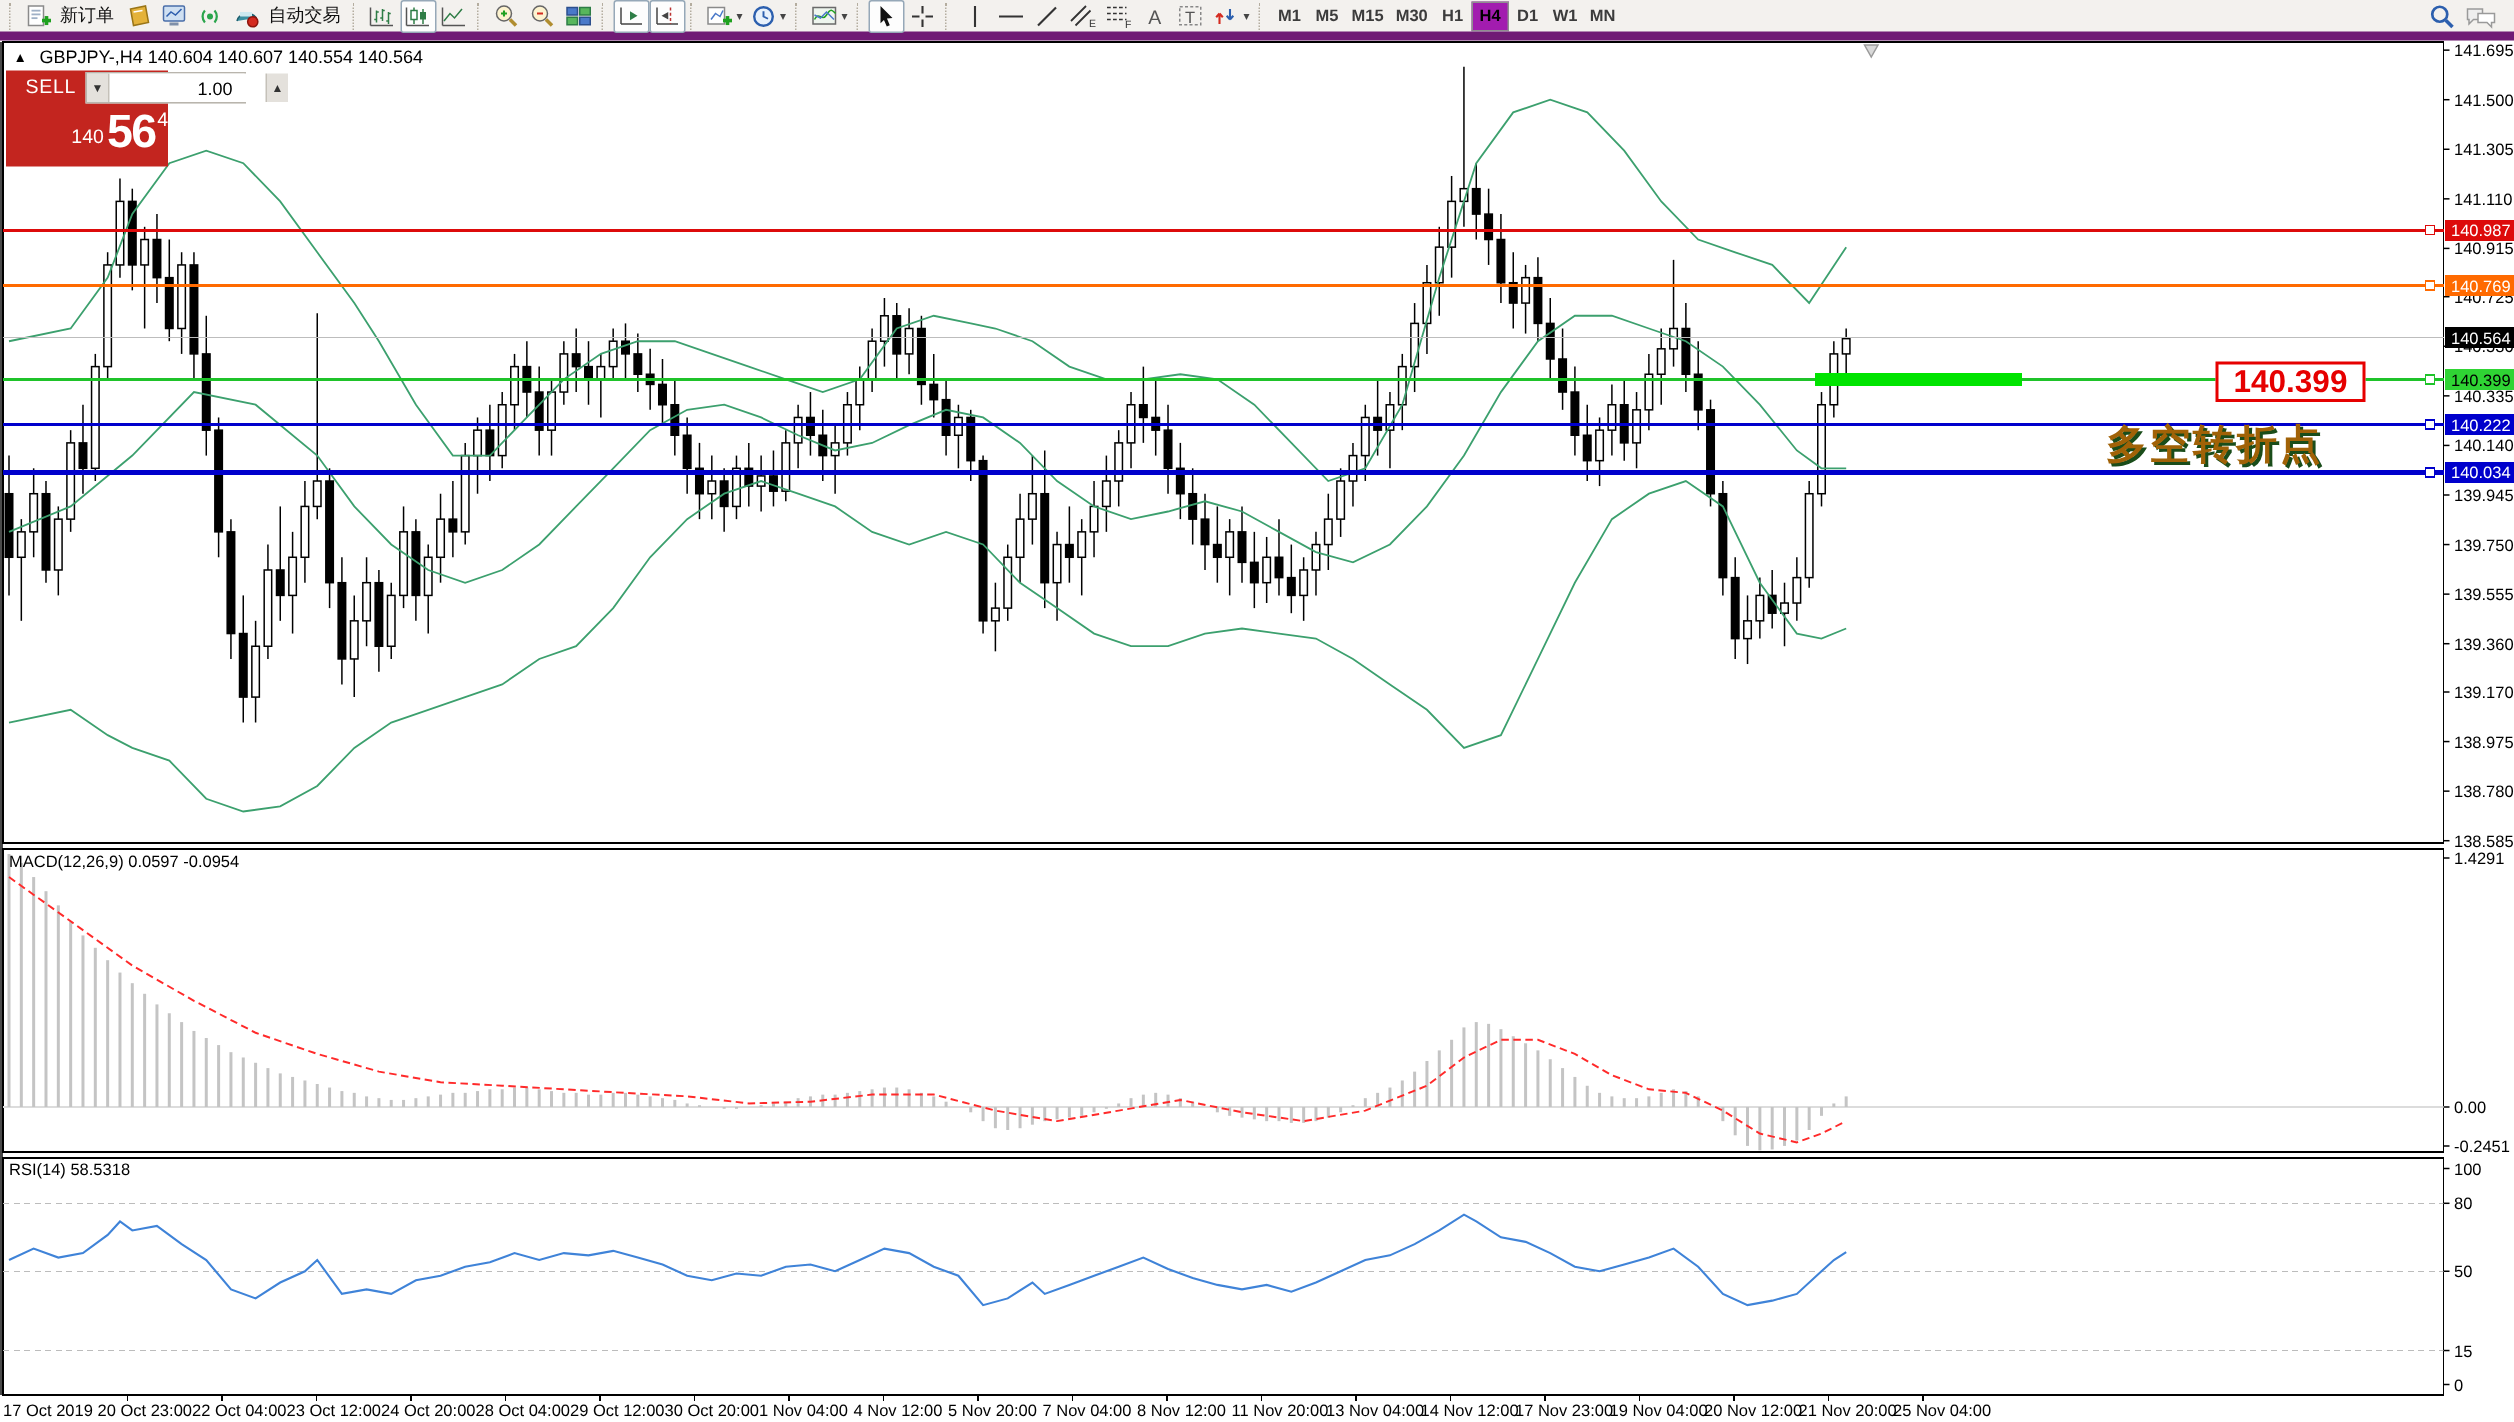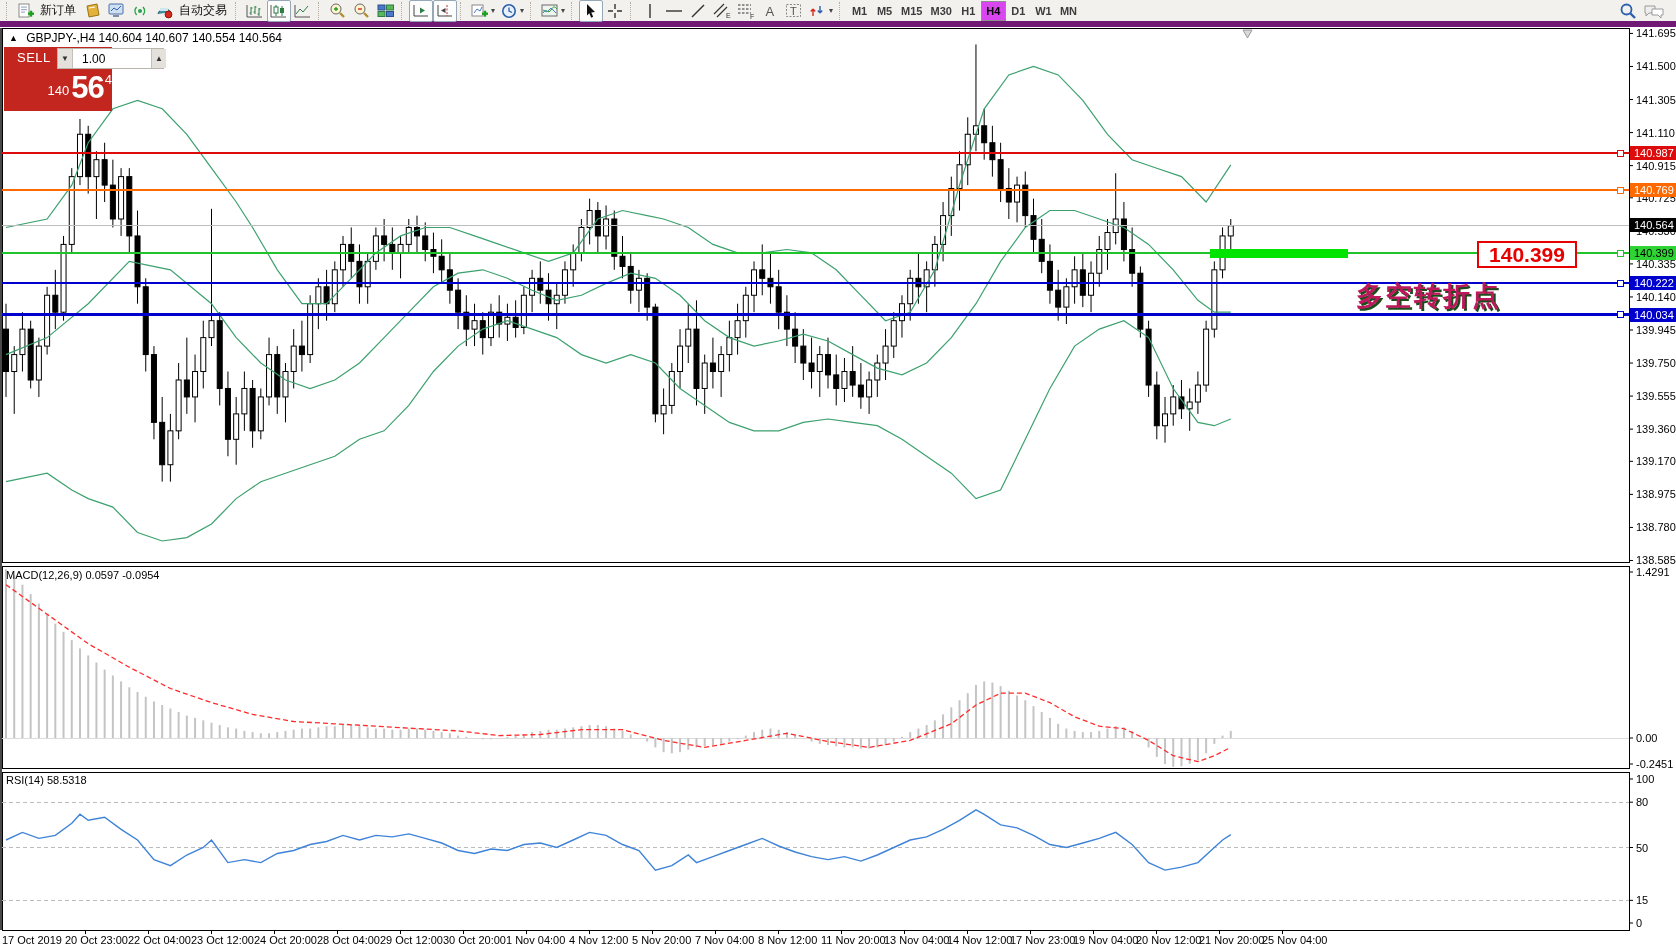--- a/index.html
+++ b/index.html
@@ -9,21 +9,21 @@
   .toolbar{position:absolute;top:0;left:0;width:1676px;height:27px;background:#f3f1ee;
            border-bottom:6px solid #701a75;display:flex;align-items:center;padding:0 3px;box-sizing:border-box;z-index:40}
   .grip{width:4px;height:18px;margin:0 3px;border-left:1px dotted #b4ad9f}
   .tbtn{height:22px;min-width:24px;display:flex;align-items:center;justify-content:center;
         border:1px solid transparent;border-radius:2px;box-sizing:border-box;padding:0 2px;cursor:default}
   .tbtn.pressed{background:#fdfdfd;border-color:#96a8b8}
   .tlabel{font-size:12px;color:#111;margin:0 5px 0 2px;white-space:nowrap}
   .caret{font-size:8px;color:#444;margin-left:2px;line-height:1}
   .tf{min-width:25px;height:20px;display:flex;align-items:center;justify-content:center;
       font-size:11px;font-weight:bold;color:#3c3c3c;border:1px solid transparent;padding:0 3px;box-sizing:border-box}
-  .tf.active{background:#d946ef;border-color:#8f8f8f;color:#000}
+  .tf.active{background:#a21caf;border-color:#8f8f8f;color:#000}
   .tb-right{margin-left:auto;display:flex;align-items:center;gap:6px;padding-right:8px}
   
   #chart-svg{position:absolute;left:0;top:0;z-index:1}
   #chart-svg text{font-family:"Liberation Sans","DejaVu Sans",sans-serif}
   
   .sym-header{position:absolute;left:9px;top:31px;font-size:12px;color:#000;z-index:20;white-space:nowrap}
   .sym-header .tri{font-size:9px;margin-right:5px;vertical-align:1px}
   .qp{position:absolute;left:4px;top:47px;width:217px;height:64px;z-index:20;font-family:"Liberation Sans",sans-serif}
   .qp .blk{position:absolute;top:0;bottom:0;background:#c3251f;color:#fff}
   .qp .blk.sell{left:0;width:108px}
@@ -31,26 +31,26 @@
   .qp .side-label{position:absolute;top:3px;font-size:13px;letter-spacing:.5px}
   .qp .sell .side-label{left:13px}
   .qp .buy .side-label{right:13px}
   .qp .bigpx{position:absolute;bottom:5px;width:100%;text-align:right;white-space:nowrap}
   .qp .bigpx .sm{font-size:13px;vertical-align:3px;margin-right:2px}
   .qp .bigpx .bg{font-size:31px;font-weight:bold;letter-spacing:-1px}
   .qp .bigpx .sp{font-size:13px;vertical-align:14px;margin-left:1px}
   .vol{position:absolute;left:53px;top:1px;width:107px;height:21px;display:flex;z-index:2;background:#e8e6e2;border:1px solid #b9b5ad;box-sizing:border-box}
   .vol .spin{width:14px;display:flex;align-items:center;justify-content:center;font-size:8px;color:#333;background:#e4e1dc;border:0}
   .vol input{flex:1;width:60px;border:0;border-left:1px solid #c5c1b9;border-right:1px solid #c5c1b9;
-             font-size:12px;padding:0 9px;font-family:"Liberation Sans",sans-serif;outline:none}
+             font-size:12px;text-align:right;padding:0 22px;font-family:"Liberation Sans",sans-serif;outline:none}
   .ind-label{position:absolute;font-size:11px;color:#000;z-index:20;white-space:nowrap}
   .callout{position:absolute;left:1477px;top:241px;width:100px;height:27px;z-index:25;
            border:2px solid #e60000;background:#fff;color:#e60000;font-size:21px;font-weight:600;
            display:flex;align-items:center;justify-content:center;box-sizing:border-box}
-  .turnpoint{position:absolute;left:1356px;top:278px;z-index:25;font-size:27px;font-weight:bold;color:#be185d;
+  .turnpoint{position:absolute;left:1404px;top:278px;z-index:25;font-size:27px;font-weight:bold;color:#a16207;
              text-shadow:2px 2px 0 #1a4d1a;letter-spacing:2px;white-space:nowrap}
   .ico{display:block}
 </style>
 </head>
 <body>
 
 <div class="toolbar">
   <div class="grip"></div>
   <div class="tbtn">
     <svg class="ico" width="17" height="16" viewBox="0 0 17 16">

